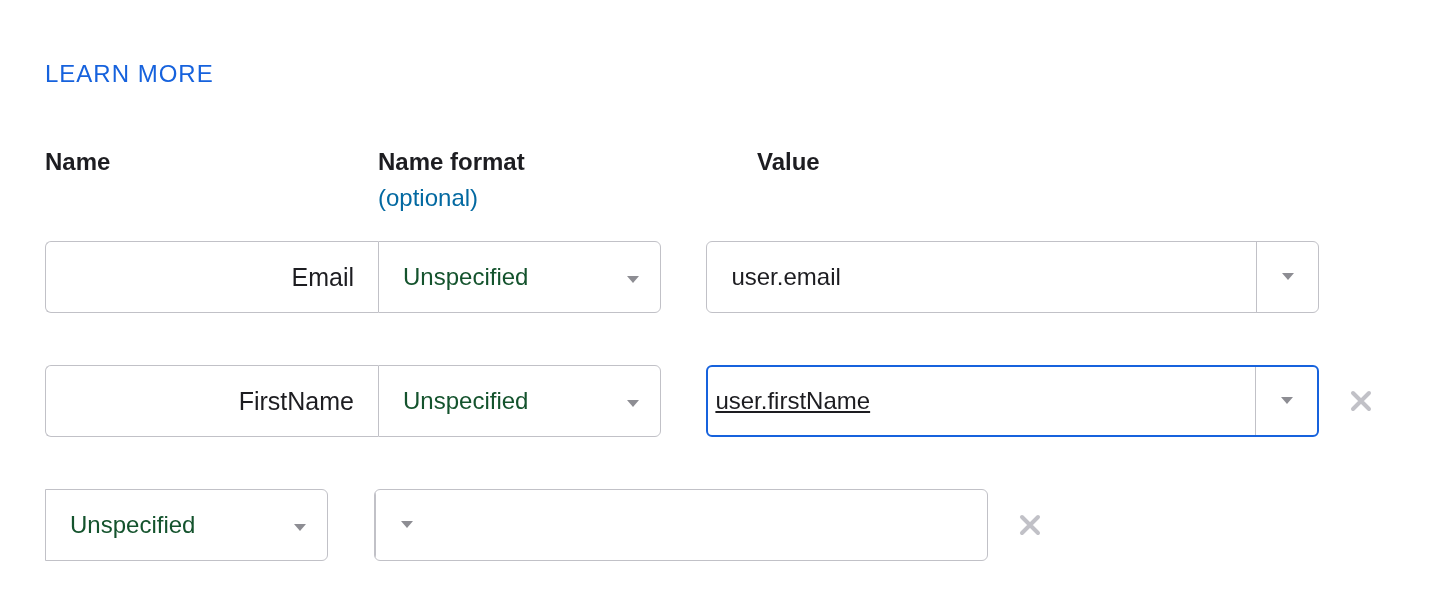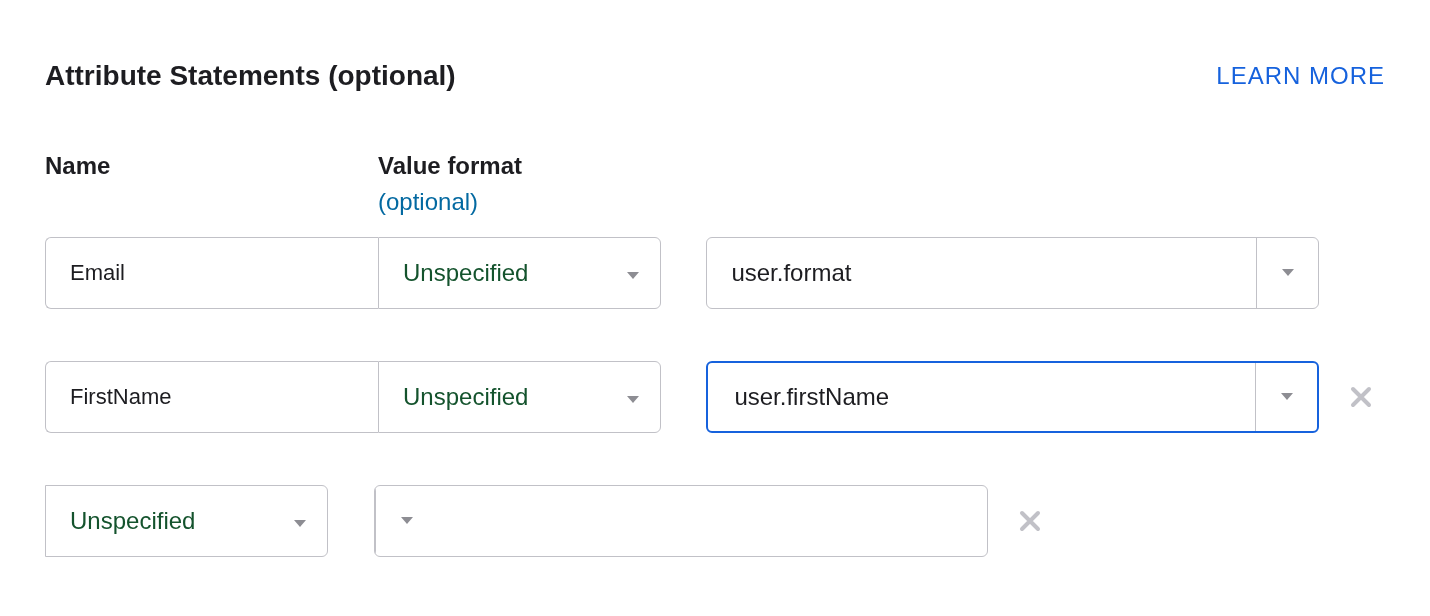--- a/index.html
+++ b/index.html
@@ -28,21 +28,21 @@
   .learn-more {
     font-size: 24px;
     font-weight: 500;
     color: #1662dd;
     letter-spacing: 1px;
     text-decoration: none;
     cursor: pointer;
   }
   .columns-header {
     display: flex;
-    margin-bottom: 21px;
+    margin-bottom: 29px;
   }
   .col-name-header {
     width: 333px;
     font-size: 24px;
     font-weight: 600;
   }
   .col-format-header {
     width: 333px;
     font-size: 24px;
     font-weight: 600;
@@ -64,25 +64,26 @@
   }
   .row:last-child {
     margin-bottom: 0;
   }
   .name-input {
     width: 333px;
     height: 72px;
     border: 1px solid #c1c1c7;
     border-radius: 6px 0 0 6px;
     border-right: none;
-    font-size: 22px;
+    font-size: 25px;
     padding: 0 24px;
     color: #1d1d21;
     outline: none;
     background: #fff;
+    text-align: right;
   }
   .format-select {
     width: 283px;
     height: 72px;
     border: 1px solid #c1c1c7;
     border-left: 1px solid #c1c1c7;
     border-radius: 0 6px 6px 0;
     display: flex;
     align-items: center;
     padding: 0 24px;
@@ -109,21 +110,22 @@
     display: flex;
     align-items: stretch;
     background: #fff;
     cursor: pointer;
     overflow: hidden;
   }
   .value-select.focused {
     border: 2px solid #1662dd;
   }
   .value-select.focused .value-text {
-    padding-left: 26px;
+    padding-left: 7px;
+    text-decoration: underline;
   }
   .value-text {
     flex: 1;
     display: flex;
     align-items: center;
     padding: 0 24px;
     font-size: 24px;
     color: #1d1d21;
   }
   .value-caret-box {
@@ -155,45 +157,45 @@
   }
   svg.close-svg {
     width: 24px;
     height: 24px;
   }
 </style>
 </head>
 <body>
 
 <div class="header-row">
-  <h2 class="section-title">Attribute Statements (optional)</h2>
   <a class="learn-more">LEARN MORE</a>
 </div>
 
 <div class="columns-header">
   <div class="col-name-header">Name</div>
   <div class="col-format-header">
-    <div>Value format</div>
+    <div>Name format</div>
     <div class="col-format-sub">(optional)</div>
   </div>
   <div class="gap"></div>
+  <div class="col-value-header">Value</div>
 </div>
 
 <div id="rows-container">
     <div class="row">
       <input class="name-input" type="text" value="Email" style="">
       <div class="format-select">
         <span>Unspecified</span>
         <span class="caret"><svg class="caret-svg" viewBox="0 0 14 10">
             <path d="M1 1 L7 8 L13 1 Z" fill="#8d8d93"></path>
           </svg></span>
       </div>
       <div class="gap"></div>
       <div class="value-select">
-        <div class="value-text">user.format</div>
+        <div class="value-text">user.email</div>
         <div class="value-caret-box">
           <svg class="caret-svg" viewBox="0 0 14 10">
             <path d="M1 1 L7 8 L13 1 Z" fill="#8d8d93"></path>
           </svg>
         </div>
       </div>
       <div class="remove-placeholder"></div>
     </div>
     <div class="row">
       <input class="name-input" type="text" value="FirstName" style="">

